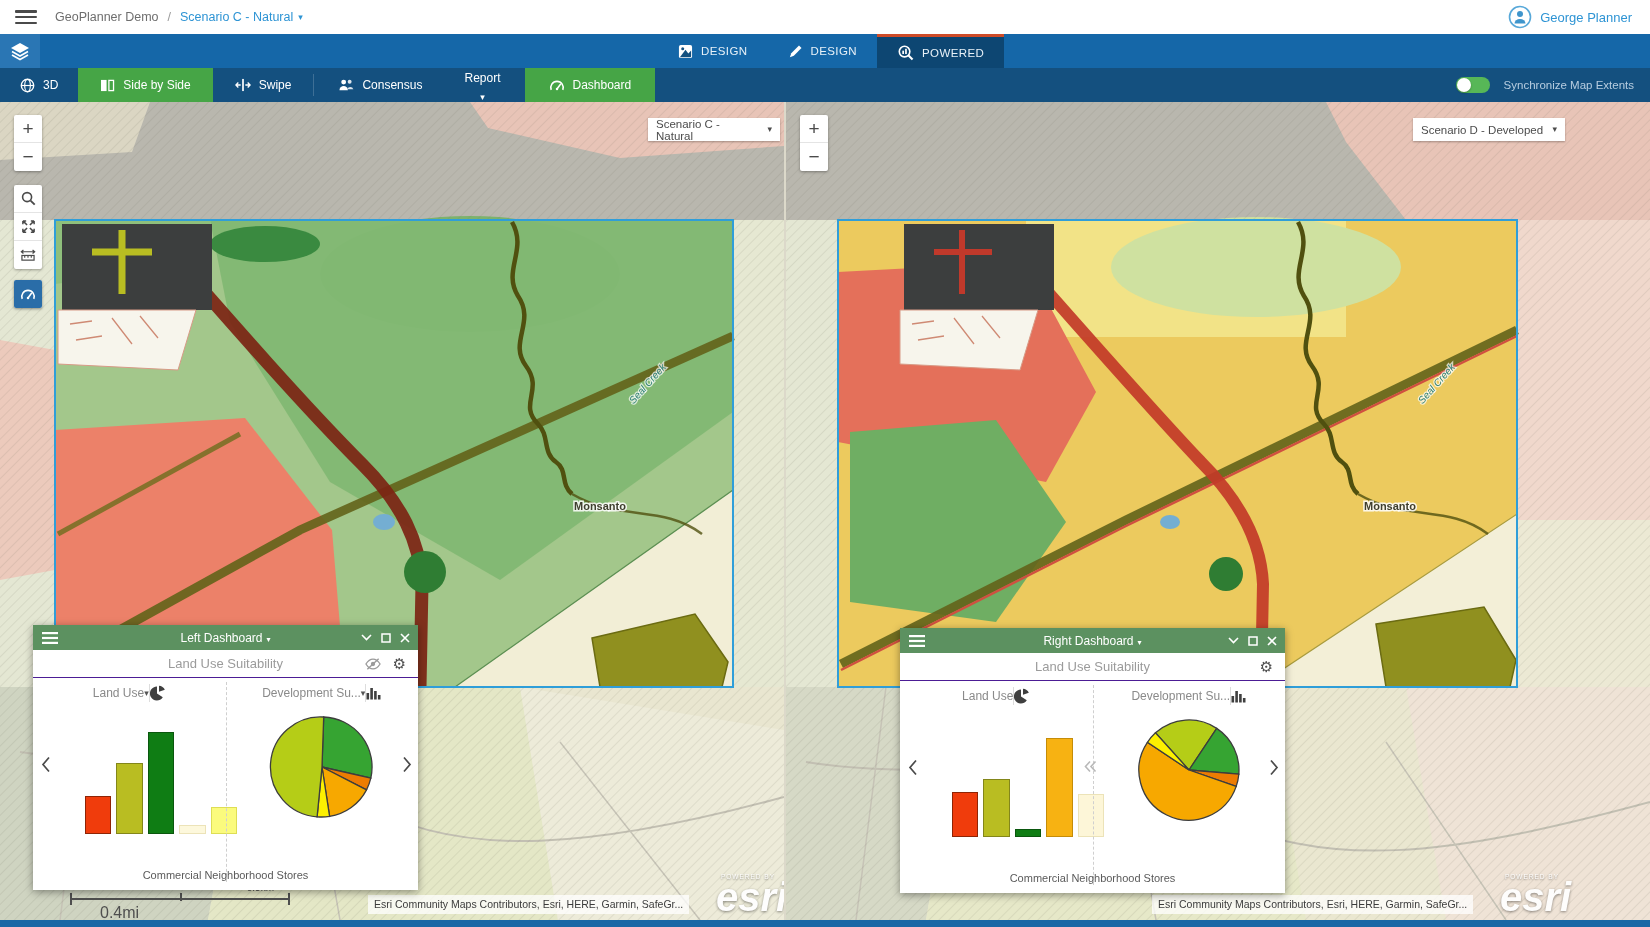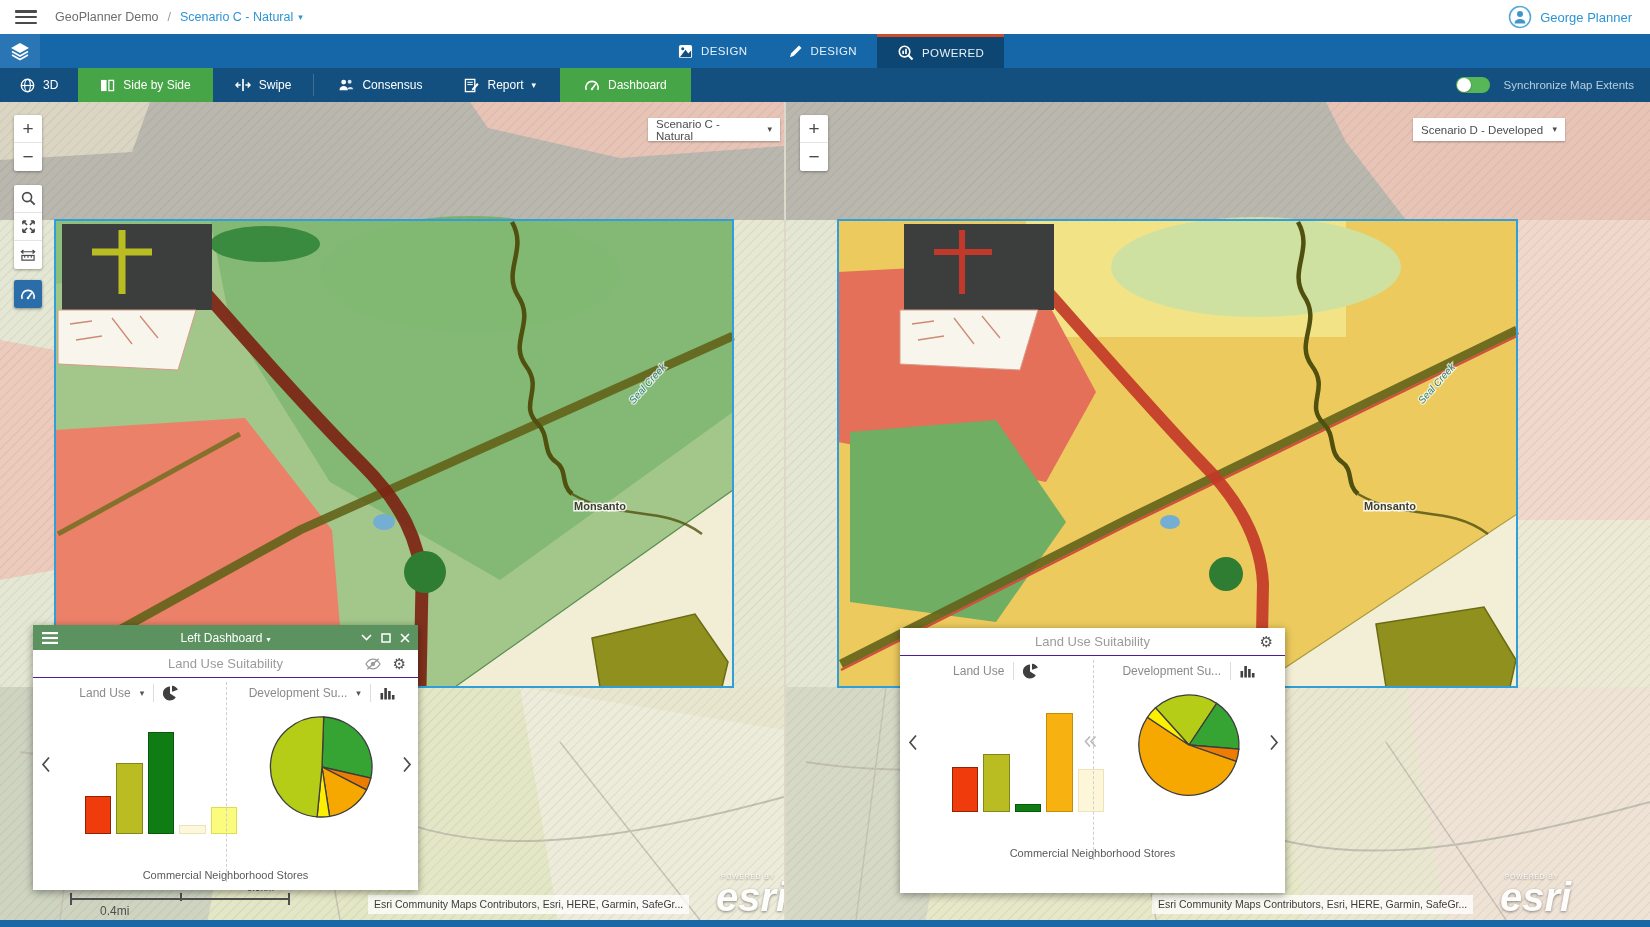--- a/index.html
+++ b/index.html
@@ -49,37 +49,37 @@
       font-size:10.5px;color:#3c3c3c;padding:0 6px;white-space:nowrap;}
   .esri-logo{position:absolute;bottom:6px;width:64px;text-align:center;color:#fff;opacity:.95;}
   .esri-logo .pb{font-size:6.5px;letter-spacing:1px;text-shadow:0 1px 2px rgba(0,0,0,.45);}
   .esri-logo .wm{font-size:40px;font-weight:bold;font-style:italic;line-height:.85;text-shadow:0 1px 3px rgba(0,0,0,.45);}
   .scalebar{position:absolute;left:70px;bottom:20px;width:220px;}
   .scalebar .line{height:2px;background:#4f4f4f;position:relative;}
   .scalebar .line:before,.scalebar .line:after{content:"";position:absolute;top:-5px;width:2px;height:12px;background:#4f4f4f;}
   .scalebar .line:before{left:0;} .scalebar .line:after{right:0;}
   .scalebar .tick{position:absolute;left:50%;top:-5px;width:2px;height:8px;background:#4f4f4f;}
   .scalebar .km{position:absolute;right:16px;top:-16px;font-size:10px;color:#4f4f4f;}
-  .scalebar .mi{position:absolute;left:30px;top:6px;font-size:12px;color:#4f4f4f;}
+  .scalebar .mi{position:absolute;left:30px;top:6px;font-size:16px;color:#4f4f4f;}
   
   .dash{position:absolute;width:385px;height:265px;background:#fff;box-shadow:0 2px 8px rgba(0,0,0,.4);}
   .dash-titlebar{height:25px;background:#5c9160;display:flex;align-items:center;position:relative;}
   .dash-menu{margin-left:9px;cursor:pointer;display:flex;}
   .dash-title{position:absolute;left:0;right:0;text-align:center;color:#fff;font-size:12px;font-weight:normal;pointer-events:none;}
   .dash-title .caret{font-size:8px;margin-left:4px;}
   .winbtns{margin-left:auto;margin-right:8px;display:flex;gap:9px;align-items:center;}
   .winbtns svg{cursor:pointer;display:block;}
   .widgetbar{height:27px;border-bottom:1px solid #4c1d95;position:relative;display:flex;align-items:center;justify-content:center;}
   .widget-title{font-size:13px;color:#9b9b9b;}
   .widgetbar .icons{position:absolute;right:12px;top:0;height:27px;display:flex;align-items:center;gap:12px;}
   .gear{font-size:15px;color:#4f4f4f;cursor:pointer;line-height:1;}
   .dash-charts{position:relative;height:172px;}
   .chart-panel{position:absolute;top:0;width:50%;height:100%;}
   .chart-panel.p1{left:0;} .chart-panel.p2{left:50%;}
-  .panel-head{height:30px;display:flex;align-items:center;justify-content:center;gap:9px;font-size:12px;color:#8a8a8a;}
+  .panel-head{height:30px;display:flex;align-items:center;justify-content:center;gap:0;font-size:12px;color:#8a8a8a;}
   .panel-head .caret{color:#555;cursor:pointer;}
   .panel-head .vd{width:1px;height:18px;background:#ddd;}
   .panel-head .sel{cursor:pointer;white-space:nowrap;}
   .dotted-div{position:absolute;left:50%;top:4px;bottom:-32px;width:0;border-left:1px dashed #cfcfcf;}
   .bars{display:flex;align-items:flex-end;gap:5px;height:112px;width:152px;margin:14px auto 0 52px;}
   .bar{flex:1;border:1px solid rgba(0,0,0,.5);box-sizing:border-box;}
   svg.pie{display:block;margin:6px auto 0 auto;}
   .pager{position:absolute;top:78px;cursor:pointer;display:flex;}
   .pager.pl{left:8px;} .pager.pr{right:6px;} .pager.pm{left:50%;margin-left:-10px;color:#b9b9b9;}
   .dash-footer{height:40px;position:relative;}
@@ -177,21 +177,21 @@
   <div class="tsep"></div>
   <div class="tool" style="padding:0 24px;">
     <svg width="16" height="14" viewBox="0 0 17 15">
       <circle cx="6" cy="4.4" r="2.6" fill="#fff"></circle>
       <path d="M1.5,13 a4.5,4.5 0 0 1 9,0 Z" fill="#fff"></path>
       <circle cx="12.4" cy="4" r="2.1" fill="#fff" opacity=".85"></circle>
       <path d="M9.8,12 a3.6,3.8 0 0 1 6.6,0 Z" fill="#fff" opacity=".85"></path>
     </svg>
     <span>Consensus</span>
   </div>
-  <div class="tool" style="padding:0 18px;">
+  <div class="tool" style="padding:0 18px;flex-direction:column;">
     <svg width="15" height="15" viewBox="0 0 16 16">
       <rect x="1.5" y="1.5" width="10" height="13" fill="none" stroke="#fff" stroke-width="1.4"></rect>
       <line x1="3.6" y1="4.6" x2="9.4" y2="4.6" stroke="#fff" stroke-width="1.1"></line>
       <line x1="3.6" y1="7" x2="9.4" y2="7" stroke="#fff" stroke-width="1.1"></line>
       <path d="M8,13.5 L9,10.8 14,5.4 15.6,7 10.6,12.4 Z" fill="#fff"></path>
     </svg>
     <span>Report</span>
     <span class="caret">▾</span>
   </div>
   <div class="tool green" style="margin-left:6px;padding:0 24px;">
@@ -466,20 +466,41 @@
       <span class="caret">▾</span>
     </div>
 
     <div class="attrib" style="left:366px;">Esri Community Maps Contributors, Esri, HERE, Garmin, SafeGr...</div>
     <div class="esri-logo" style="left:714px;">
       <div class="pb">POWERED BY</div>
       <div class="wm">esri</div>
     </div>
 
     <div class="dash" style="left:114px;top:526px;">
+      <div class="dash-titlebar">
+        <span class="dash-menu">
+          <svg width="16" height="12" viewBox="0 0 16 12">
+              <rect width="16" height="2.2" fill="#fff"></rect>
+              <rect y="4.9" width="16" height="2.2" fill="#fff"></rect>
+              <rect y="9.8" width="16" height="2.2" fill="#fff"></rect>
+            </svg>
+        </span>
+        <span class="dash-title"><span>Right Dashboard</span><span class="caret">▾</span></span>
+        <span class="winbtns">
+          <svg width="11" height="7" viewBox="0 0 11 7">
+              <polyline points="1,1 5.5,5.5 10,1" fill="none" stroke="#fff" stroke-width="1.6"></polyline>
+            </svg>
+          <svg width="10" height="10" viewBox="0 0 10 10">
+              <rect x="1" y="1" width="8" height="8" fill="none" stroke="#fff" stroke-width="1.5"></rect>
+            </svg>
+          <svg width="10" height="10" viewBox="0 0 10 10">
+              <path d="M1,1 L9,9 M9,1 L1,9" stroke="#fff" stroke-width="1.6"></path>
+            </svg>
+        </span>
+      </div>
       <div class="widgetbar">
         <span class="widget-title">Land Use Suitability</span>
         <span class="icons">
           <span class="gear">⚙</span>
         </span>
       </div>
       <div class="dash-charts">
         <div class="chart-panel p1">
           <div class="panel-head">
             <span class="sel">Land Use</span>

